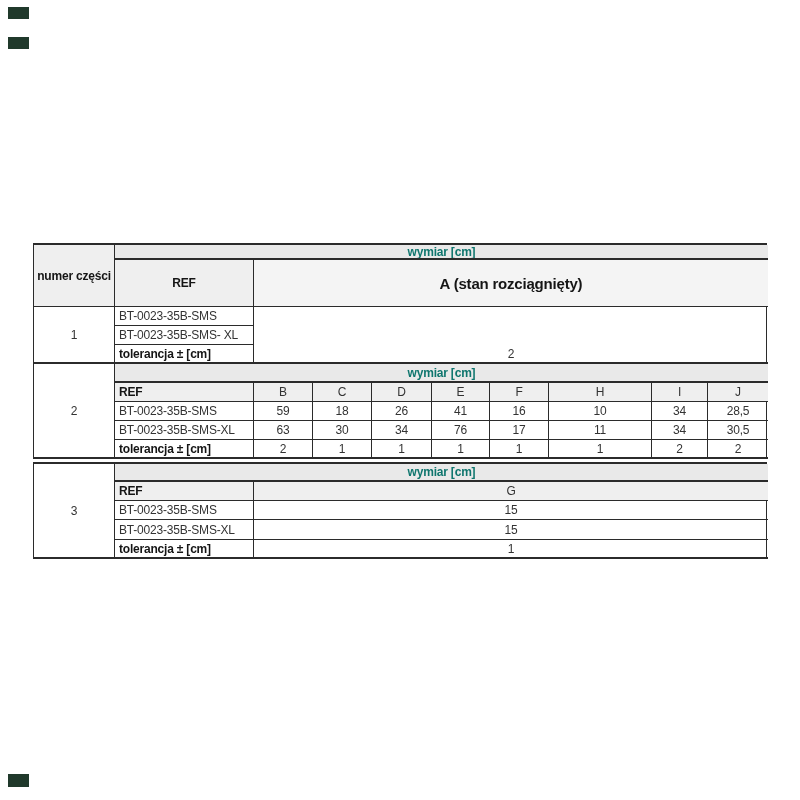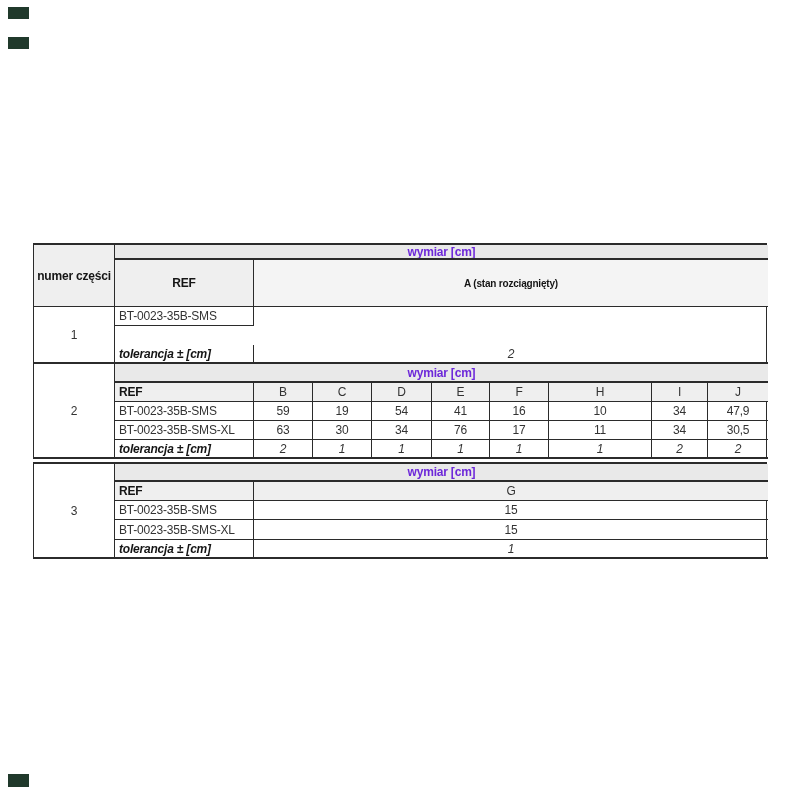--- a/index.html
+++ b/index.html
@@ -22,33 +22,33 @@
   .sec2{grid-template-rows:19px 19px 19px 19px 19px;}
   .sec3{border-top:2px solid #2b2b2b;grid-template-rows:18px 19px 19px 20px 19px;}
   .gap{height:3px;background:#ffffff;}
 
   .cell{box-sizing:border-box;display:flex;align-items:center;justify-content:center;
         border-right:1px solid #2b2b2b;border-bottom:1px solid #2b2b2b;
         font-size:12px;color:#333;overflow:hidden;white-space:nowrap;}
   .cell.lastcol{border-right:none;}
   .cell.left{justify-content:flex-start;padding-left:4px;}
   .cell.bold{font-weight:bold;color:#151515;}
-  .cell.band{background:#e9e9e9;font-weight:bold;color:#6d28d9;border-bottom-width:2px;}
+  .cell.band{background:#e9e9e9;font-weight:bold;color:#0f766e;border-bottom-width:2px;}
   .cell.hdr{background:#efefef;}
   .cell.hdr-lite{background:#f4f4f4;}
   .cell.thickbot{border-bottom-width:2px;}
-  .cell.fs13{font-size:10px;}
+  .cell.fs13{font-size:15px;}
 
   
   .c-numer{grid-column:1;grid-row:1/3;}
   .c-wym1{grid-column:2/11;grid-row:1;}
   .c-ref1{grid-column:2;grid-row:2;}
   .c-a1{grid-column:3/11;grid-row:2;}
   .c-num1{grid-column:1;grid-row:3/6;border-bottom-width:2px;}
-  .r3{grid-row:3;} .r4{grid-row:4;} .r5{grid-row:5;font-style:italic;}
+  .r3{grid-row:3;} .r4{grid-row:4;} .r5{grid-row:5;}
   .colref{grid-column:2;}
   .span-data{grid-column:3/11;}
   .c-wym{grid-column:2/11;grid-row:1;}
   .c-numside{grid-column:1;grid-row:1/6;border-bottom-width:2px;}
   .col3{grid-column:3;} .col4{grid-column:4;} .col5{grid-column:5;} .col6{grid-column:6;}
   .col7{grid-column:7;} .col8{grid-column:8;} .col9{grid-column:9;} .col10{grid-column:10;} .r2{grid-row:2;}
 </style>
 </head>
 <body>
 
@@ -63,20 +63,21 @@
     <div class="section sec1">
       <div class="cell hdr bold c-numer">numer części</div>
       <div class="cell band lastcol c-wym1">wymiar [cm]</div>
       <div class="cell hdr bold c-ref1">REF</div>
       <div class="cell hdr-lite bold fs13 lastcol c-a1">A (stan rozciągnięty)</div>
 
       <div class="cell c-num1">1</div>
 
       <div class="cell left colref r3">BT-0023-35B-SMS</div>
 
+      <div class="cell left colref r4">BT-0023-35B-SMS- XL</div>
 
       <div class="cell left bold thickbot colref r5">tolerancja ± [cm]</div>
       <div class="cell lastcol thickbot span-data r5">2</div>
     </div>
 
     <div class="section sec2">
       <div class="cell c-numside">2</div>
       <div class="cell band lastcol c-wym">wymiar [cm]</div>
 
       <div class="cell hdr bold left colref r2">REF</div>
@@ -84,27 +85,27 @@
       <div class="cell hdr col4 r2">C</div>
       <div class="cell hdr col5 r2">D</div>
       <div class="cell hdr col6 r2">E</div>
       <div class="cell hdr col7 r2">F</div>
       <div class="cell hdr col8 r2">H</div>
       <div class="cell hdr col9 r2">I</div>
       <div class="cell hdr lastcol col10 r2">J</div>
 
       <div class="cell left colref r3">BT-0023-35B-SMS</div>
       <div class="cell col3 r3">59</div>
-      <div class="cell col4 r3">19</div>
-      <div class="cell col5 r3">54</div>
+      <div class="cell col4 r3">18</div>
+      <div class="cell col5 r3">26</div>
       <div class="cell col6 r3">41</div>
       <div class="cell col7 r3">16</div>
       <div class="cell col8 r3">10</div>
       <div class="cell col9 r3">34</div>
-      <div class="cell lastcol col10 r3">47,9</div>
+      <div class="cell lastcol col10 r3">28,5</div>
 
       <div class="cell left colref r4">BT-0023-35B-SMS-XL</div>
       <div class="cell col3 r4">63</div>
       <div class="cell col4 r4">30</div>
       <div class="cell col5 r4">34</div>
       <div class="cell col6 r4">76</div>
       <div class="cell col7 r4">17</div>
       <div class="cell col8 r4">11</div>
       <div class="cell col9 r4">34</div>
       <div class="cell lastcol col10 r4">30,5</div>

